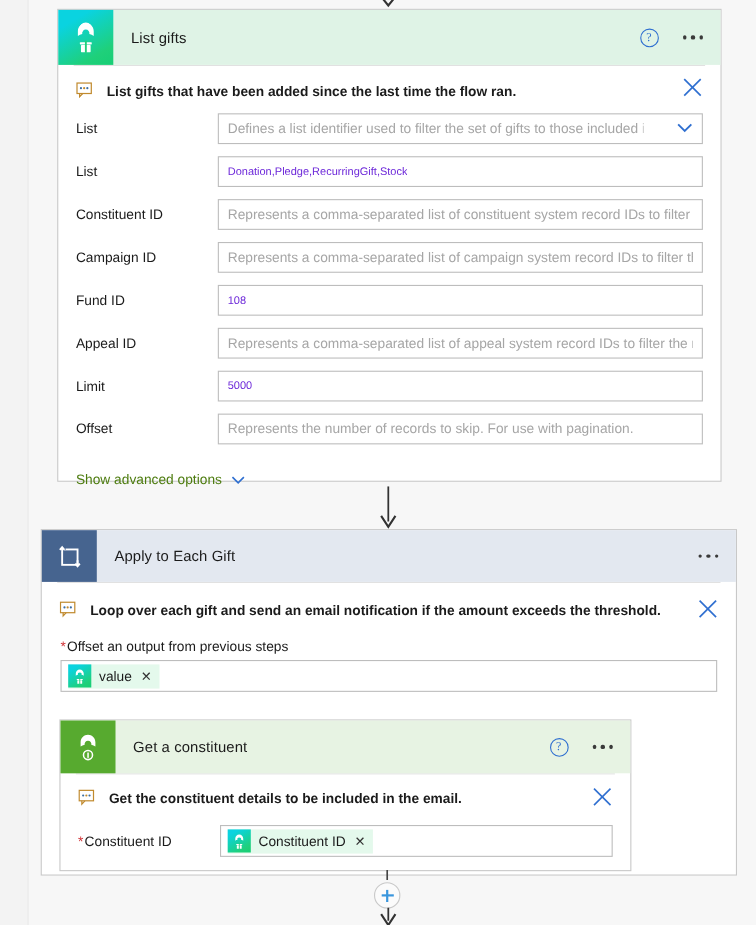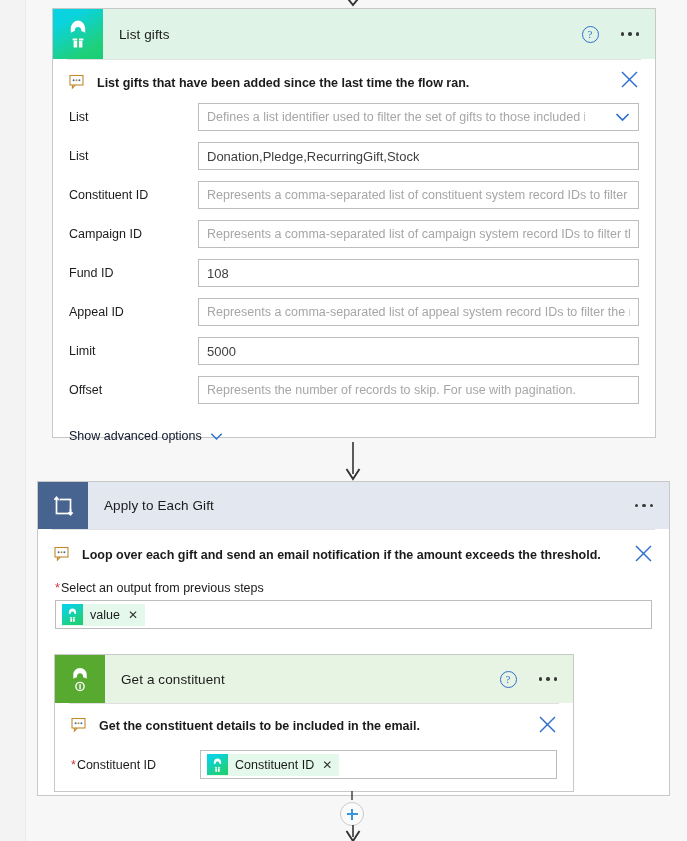--- a/index.html
+++ b/index.html
@@ -108,21 +108,21 @@
     display: flex; align-items: center;
     padding: 0 8px;
     position: relative;
     overflow: hidden;
   }
   .fctrl .ph {
     font-size: 12.5px; color: #a6a6a6;
     white-space: nowrap; overflow: hidden;
   }
   .fctrl .val {
-    font-size: 13px; color: #404040;
+    font-size: 10px; color: #6d28d9;
     white-space: nowrap; overflow: hidden;
   }
   .caret {
     position: absolute; right: 8px; top: 50%;
     transform: translateY(-50%);
   }
   .fctrl.wide-dd .ph { max-width: 378px; }
 
   
   .chip {
@@ -140,21 +140,21 @@
   }
   .chip .chip-label { font-size: 12.5px; color: #1b1b1b; }
   .chip .chip-x {
     font-size: 12px; color: #333; cursor: pointer; line-height: 1;
     padding-left: 1px;
   }
 
   
   .adv-link {
     display: inline-flex; align-items: center; gap: 8px;
-    font-size: 12.5px; color: #0f172a; cursor: pointer;
+    font-size: 12.5px; color: #4d7c0f; cursor: pointer;
     margin: 14px 0 0 16px;
   }
 
   
   .sublabel {
     font-size: 12.5px; color: #1b1b1b;
     margin: 0 0 5px 0;
   }
 
   
@@ -340,21 +340,21 @@
       <div class="close-x" style="top:14px;">
         <svg width="19" height="19" viewBox="0 0 19 19">
           <line x1="2" y1="2" x2="17" y2="17" stroke="#2f6fd0" stroke-width="1.5"></line>
           <line x1="17" y1="2" x2="2" y2="17" stroke="#2f6fd0" stroke-width="1.5"></line>
         </svg>
       </div>
     </div>
 
     <div style="padding:12px 17px 0 17px;">
       <div class="sublabel">
-        <span class="req">*</span><span>Select an output from previous steps</span>
+        <span class="req">*</span><span>Offset an output from previous steps</span>
       </div>
       <div class="fctrl" style="height:29px; padding:0 6px;">
         <span class="chip">
           <span class="chip-ico">
             <svg width="15" height="16" viewBox="0 0 30 32">
               <path d="M15 3.2c4 0 7.2 3.2 7.2 7.2v4.3c-1.1-.8-2.5-1.4-4-1.7a3.3 3.3 0 1 0-6.4 0c-1.5.3-2.9.9-4 1.7v-4.3c0-4 3.2-7.2 7.2-7.2z" fill="#fff"></path>
               <rect x="9.6" y="20.4" width="10.8" height="2.1" rx=".4" fill="#fff"></rect>
               <rect x="10.6" y="23" width="8.8" height="6.4" rx=".5" fill="#fff"></rect>
               <rect x="14.2" y="19" width="1.7" height="11" fill="#1fd07a"></rect>
             </svg>

